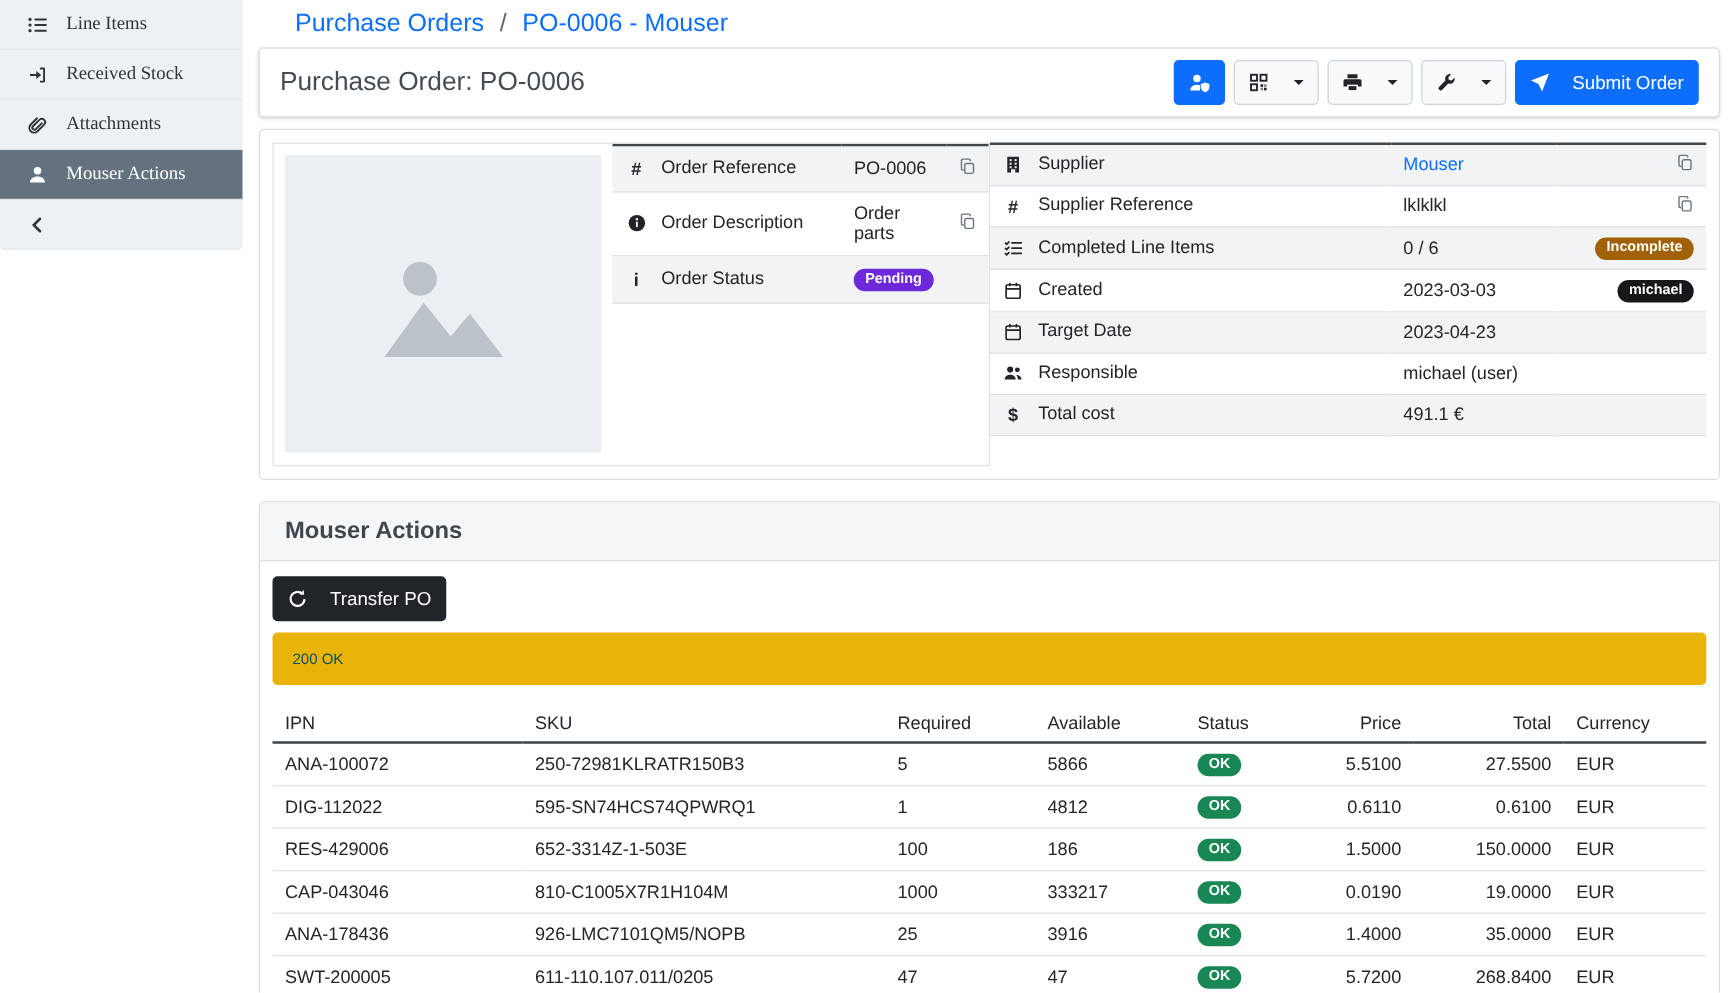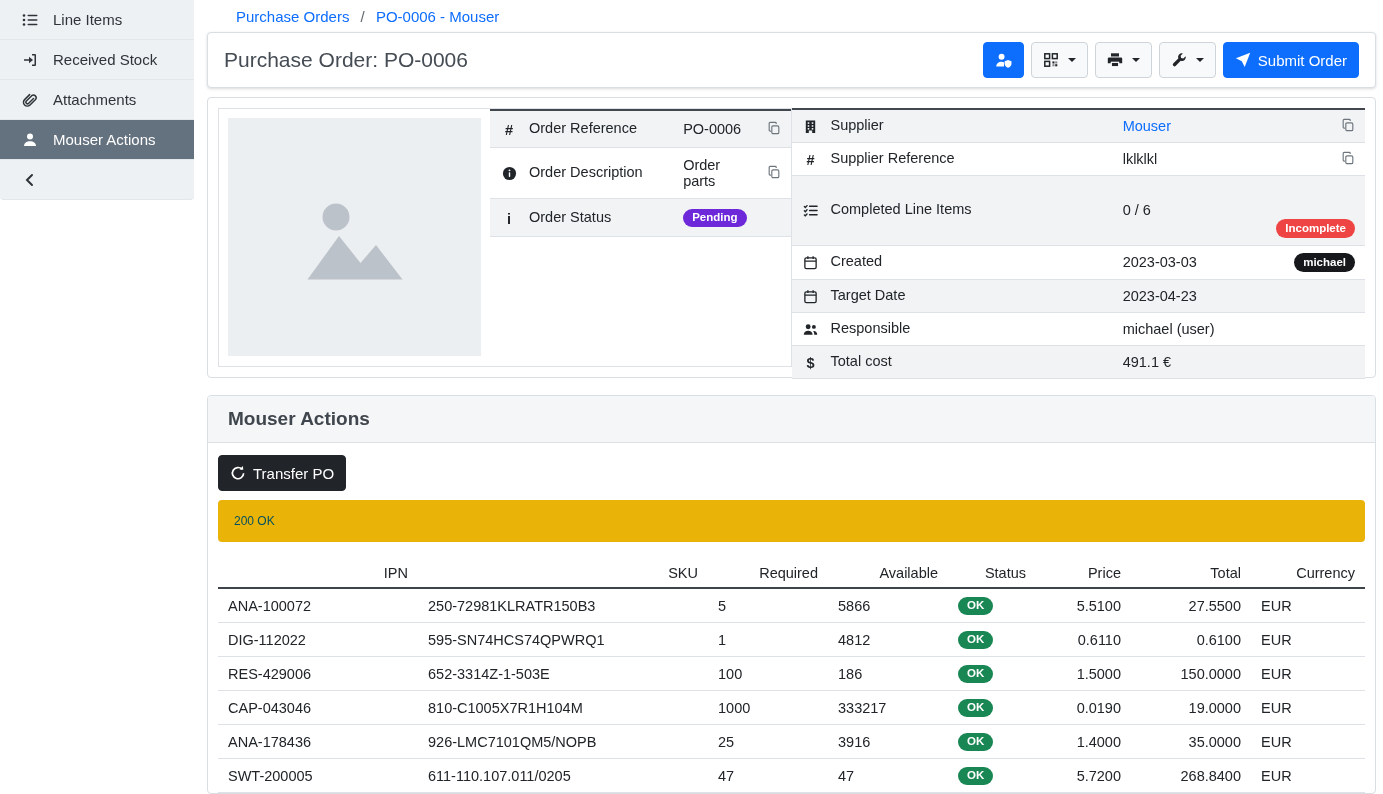--- a/index.html
+++ b/index.html
@@ -10,44 +10,44 @@
     font-size:14.5px; color:#212529; background:#fff;
   }
   .app { display:flex; height:100%; }
 
   
   .sidebar { width:194px; flex:0 0 194px; background:#fff; }
   .side-item {
     display:flex; align-items:center; gap:14px;
     height:40px; padding:0 10px 0 21px;
     background:#edf1f4; border-bottom:1px solid #e2e7eb;
-    font-size:15px; color:#2e3439; cursor:pointer;
+    font-size:15px; color:#2e3439; cursor:pointer;font-family:Liberation Serif, serif;
   }
   .side-item.active { background:#64717e; color:#fff; }
   .sicon { width:18px; display:inline-flex; justify-content:center; flex:0 0 18px; font-weight:700; }
   .sicon svg { width:16px; height:16px; }
   .collapse-item { border-radius:0 0 4px 4px; }
 
   
   .main { flex:1; padding:0 7px 0 13px; }
-  .breadcrumb { padding:8px 0 7px 29px; font-size:15px; }
+  .breadcrumb { padding:8px 0 7px 29px; font-size:20px; }
   .breadcrumb a { color:#0d6efd; text-decoration:none; cursor:pointer; }
   .sep { color:#5f676e; margin:0 7px; }
 
   .card { background:#fff; border:1px solid #d9dee3; border-radius:4px; }
 
   .header-card {
     display:flex; justify-content:space-between; align-items:center;
     padding:9px 16px; margin-bottom:9px;
     box-shadow:0 1px 3px rgba(0,0,0,.15);
   }
   .page-title { margin:0; font-size:21px; font-weight:500; color:#454c54; }
   .header-actions { display:flex; gap:7px; align-items:center; }
   .btn {
-    display:inline-flex; align-items:center; gap:7px; height:36px;
+    display:inline-flex; align-items:center; gap:18px; height:36px;
     border-radius:4px; border:1px solid transparent; font-size:15px;
     cursor:pointer; font-family:inherit; padding:0 11px; background:none; color:#212529;
   }
   .btn svg { display:block; }
   .btn-primary { background:#0d6efd; border-color:#0d6efd; color:#fff; }
   .btn-outline { background:#f8f9fa; border-color:#ced4da; color:#212529; }
   .btn-dark { background:#212529; border-color:#212529; color:#fff; }
   .caret {
     width:0; height:0; border-left:4px solid transparent;
     border-right:4px solid transparent; border-top:4.5px solid currentColor; margin-left:2px;
@@ -71,35 +71,35 @@
   .daction { text-align:right; color:#6c757d; }
   .copy { cursor:pointer; display:inline-block; }
   .copy svg { width:14px; height:14px; }
   .link { color:#0d6efd; text-decoration:none; cursor:pointer; }
 
   .badge {
     display:inline-block; color:#fff; font-size:11.5px; font-weight:600;
     padding:3.5px 9px; border-radius:10px; line-height:1; white-space:nowrap;
   }
   .badge-gray  { background:#6d28d9; }
-  .badge-red   { background:#ef4444;margin-top:36px; }
+  .badge-red   { background:#a16207; }
   .badge-black { background:#16181b; }
   .badge-green { background:#198754; }
 
   
   .panel-card { overflow:hidden; }
   .panel-header { background:#f5f6f7; border-bottom:1px solid #dde1e5; padding:12px 20px; }
   .panel-header h2 { margin:0; font-size:19px; font-weight:600; color:#40464d; }
   .panel-body { padding:12px 10px 0; }
   .alert {
     margin-top:9px; background:#eab308; color:#055160;
     padding:14px 16px; border-radius:4px; font-size:12px;
   }
   .ptable { width:100%; border-collapse:collapse; margin-top:17px; table-layout:fixed; font-size:14.5px; }
-  .ptable th { text-align:right; font-weight:400; padding:6px 10px; border-bottom:2px solid #3e444a; }
+  .ptable th { text-align:left; font-weight:400; padding:6px 10px; border-bottom:2px solid #3e444a; }
   .ptable td { padding:7px 10px; border-bottom:1px solid #dee2e6; vertical-align:middle; }
   .ptable .num { text-align:right; }
 </style>
 </head>
 <body>
 
 <div class="app">
 
   <nav class="sidebar">
     <div class="side-item">

